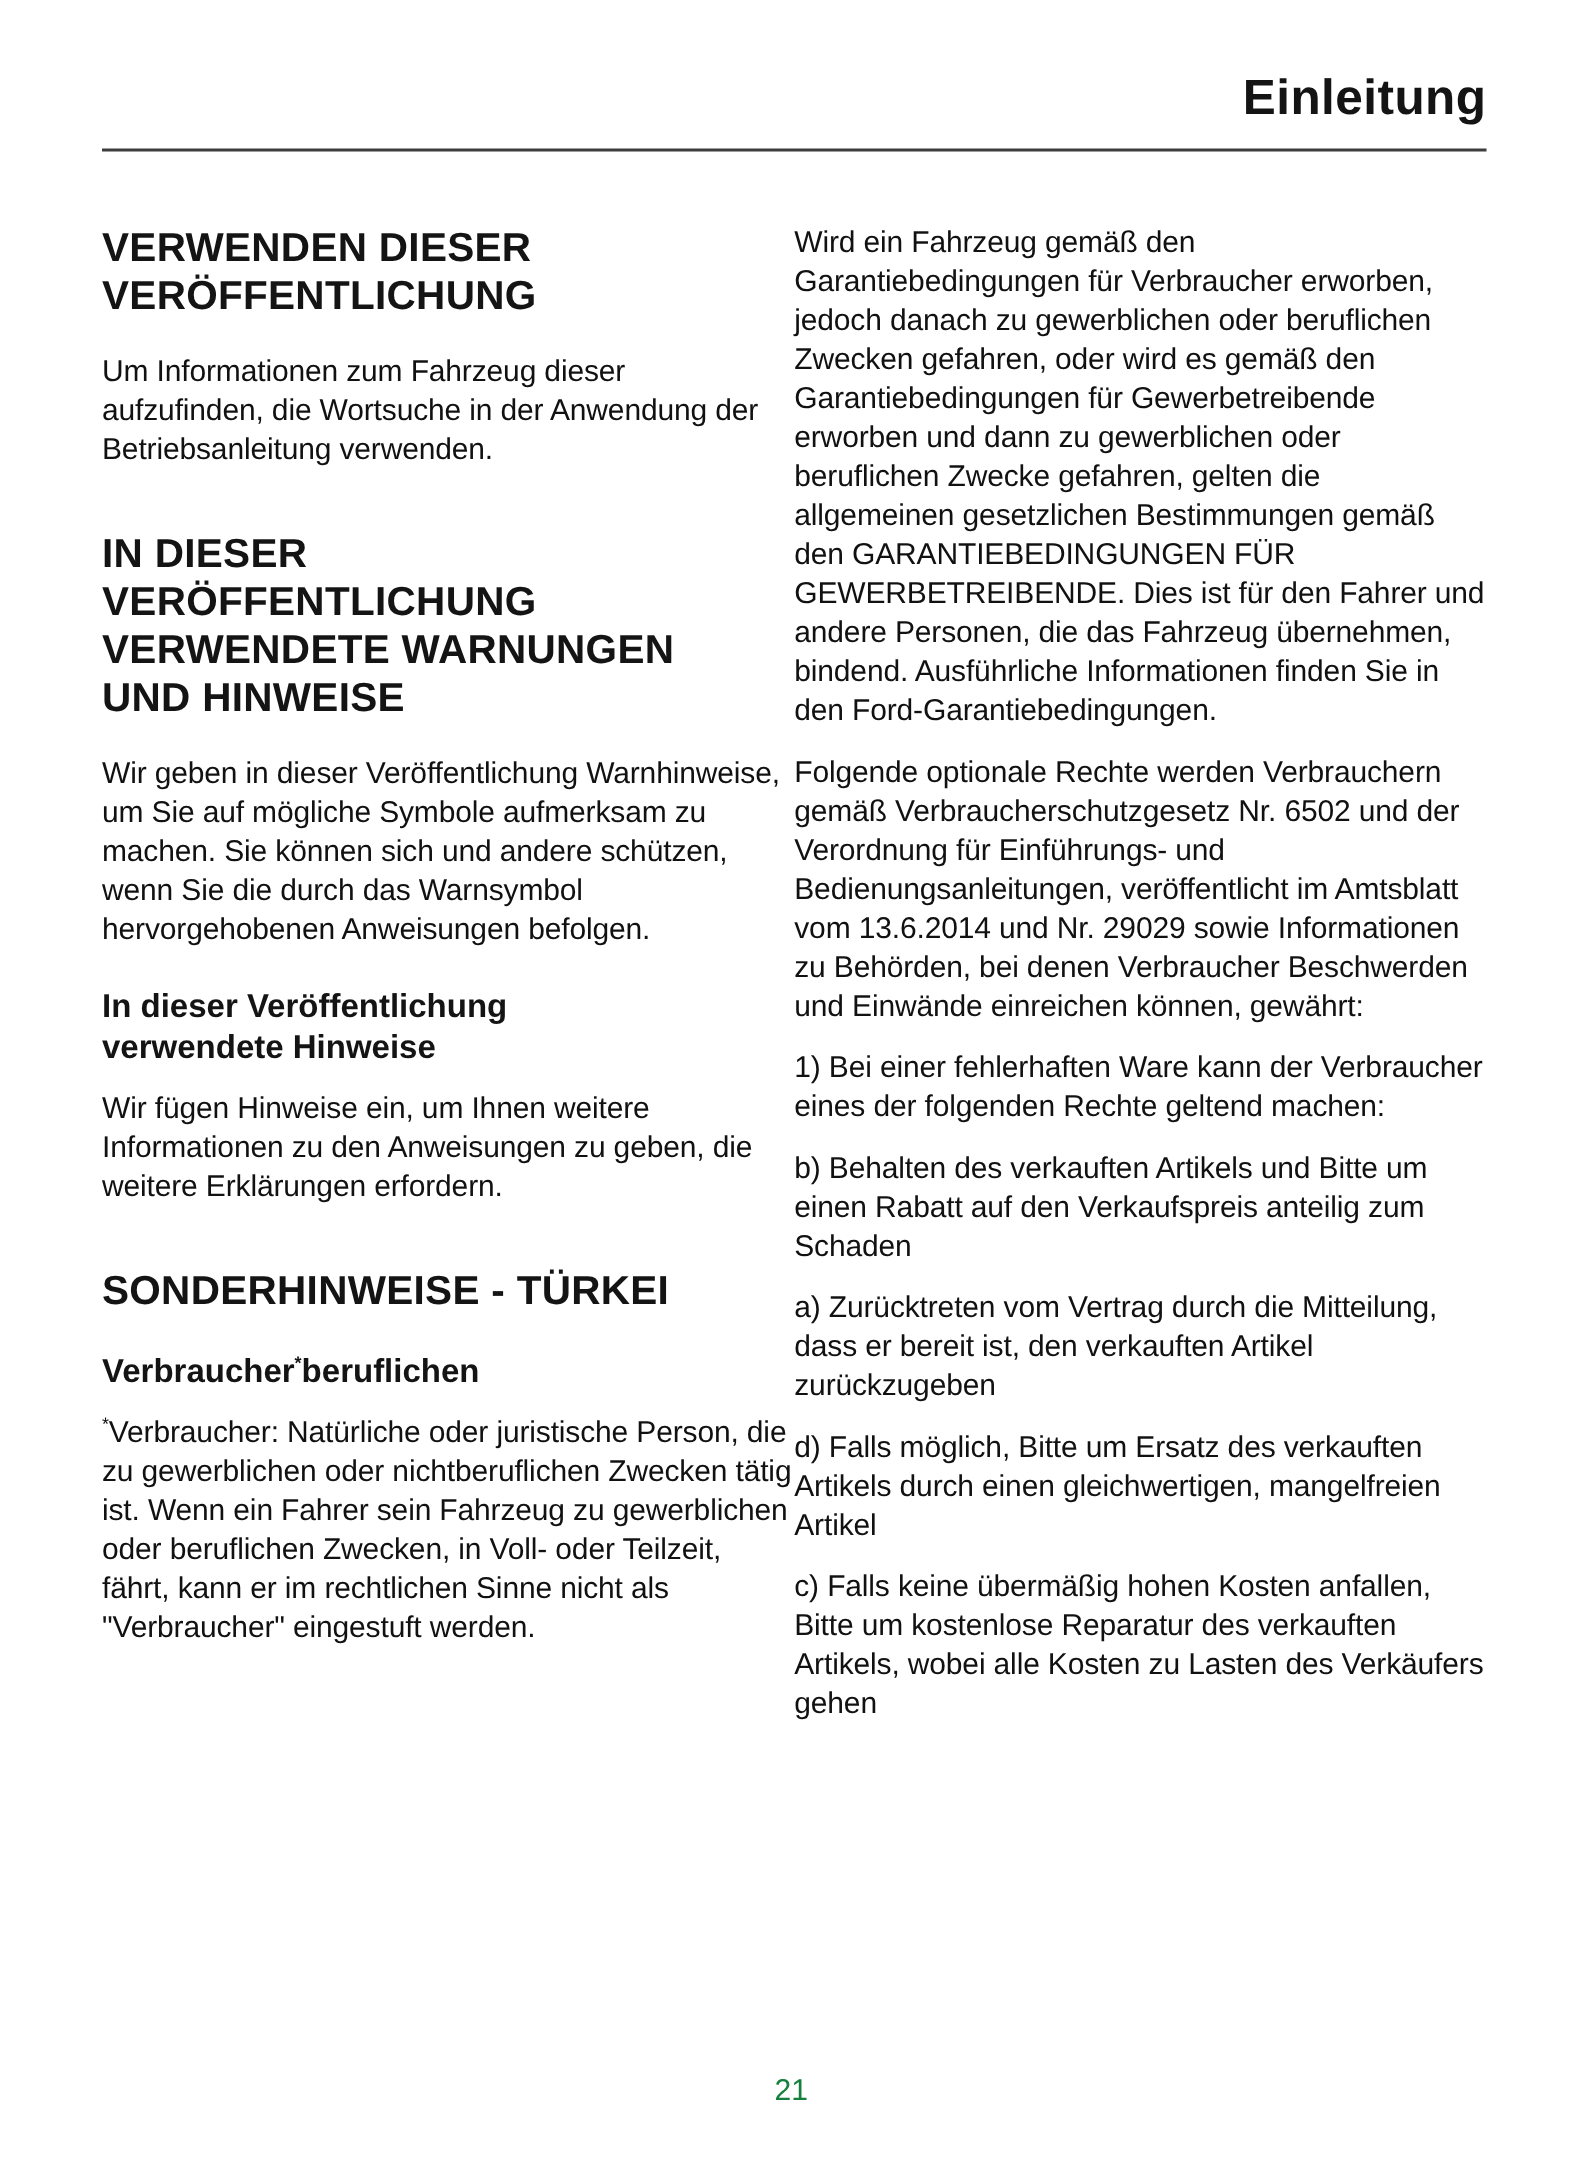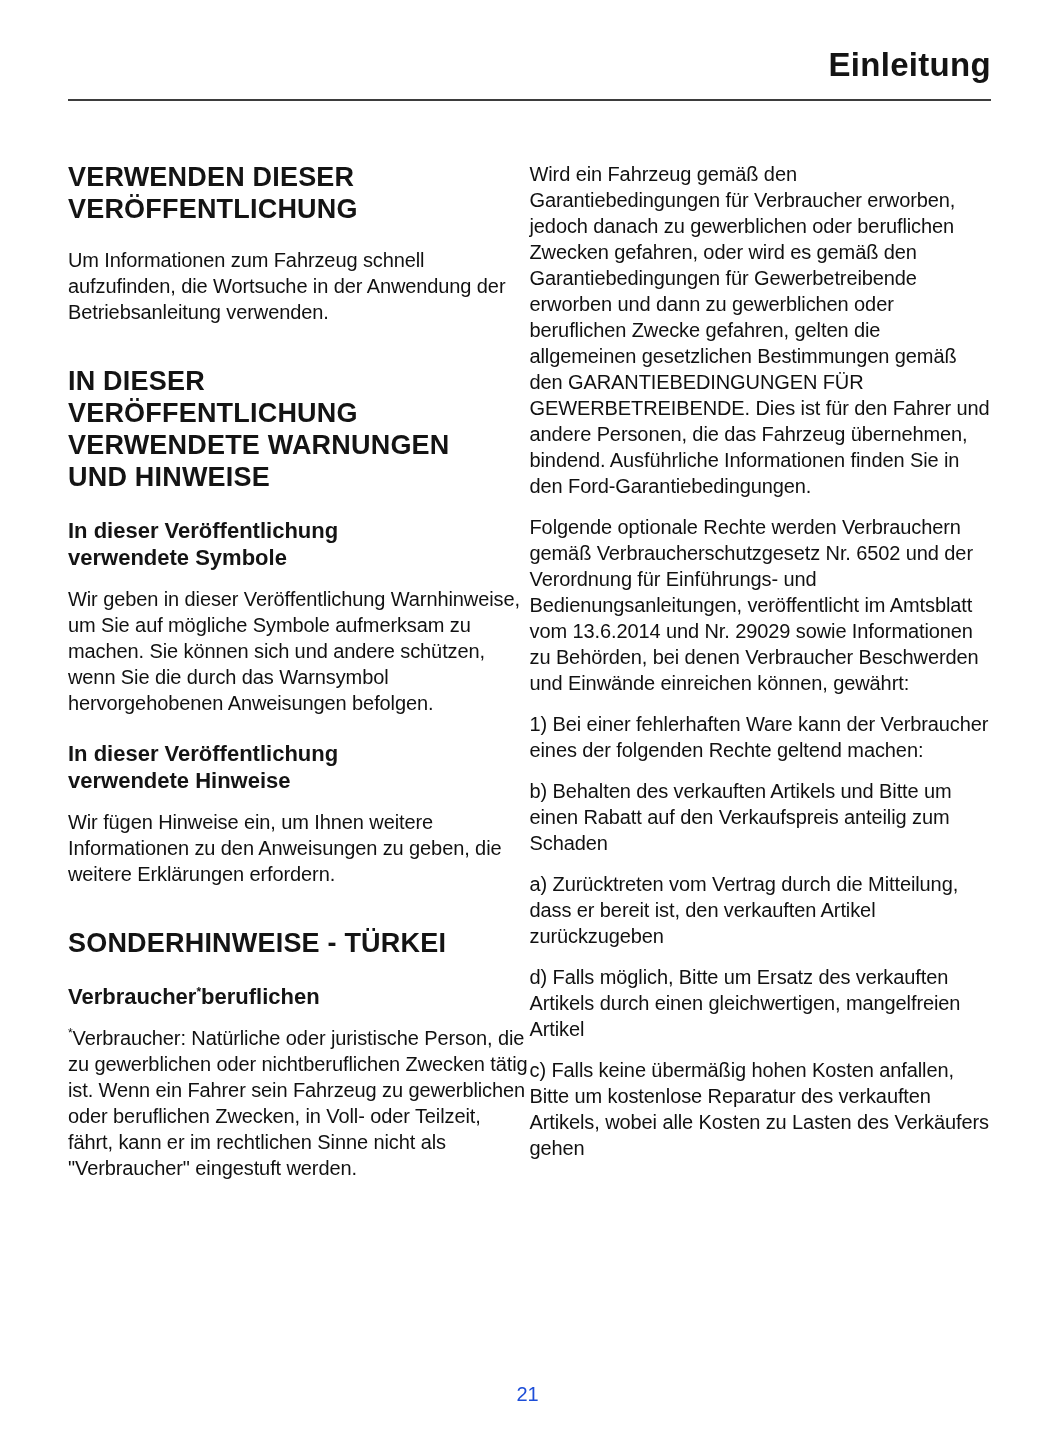--- a/index.html
+++ b/index.html
@@ -25,21 +25,21 @@
   }
   .rule {
     border: 0;
     border-top: 2px solid #3d3d3d;
     margin-top: 15px;
   }
 
   .columns {
     display: grid;
     grid-template-columns: 1fr 1fr;
-    margin-top: 60px;
+    margin-top: 48px;
   }
 
   h2.sec {
     font-size: 27px;
     line-height: 32px;
     font-weight: 700;
     letter-spacing: 0.2px;
     margin: 40px 0 22px;
     max-width: 385px;
     color: #141414;
@@ -68,42 +68,41 @@
     line-height: 0;
   }
 
   .page-number {
     position: absolute;
     left: 0;
     bottom: 42px;
     width: 100%;
     text-align: center;
     font-size: 20px;
-    color: #1d4ed8;
+    color: #15803d;
   }
 </style>
 </head>
 <body>
 
 <div class="page">
 
   <header>
     <h1 class="title">Einleitung</h1>
     <hr class="rule">
   </header>
 
   <main class="columns">
 
     <section class="col col-left">
       <h2 class="sec first">VERWENDEN DIESER VERÖFFENTLICHUNG</h2>
-      <p class="body">Um Informationen zum Fahrzeug schnell aufzufinden, die Wortsuche in der Anwendung der Betriebsanleitung verwenden.</p>
+      <p class="body">Um Informationen zum Fahrzeug dieser aufzufinden, die Wortsuche in der Anwendung der Betriebsanleitung verwenden.</p>
 
       <h2 class="sec">IN DIESER VERÖFFENTLICHUNG VERWENDETE WARNUNGEN UND HINWEISE</h2>
 
-      <h3 class="sub">In dieser Veröffentlichung verwendete Symbole</h3>
       <p class="body">Wir geben in dieser Veröffentlichung Warnhinweise, um Sie auf mögliche Symbole aufmerksam zu machen. Sie können sich und andere schützen, wenn Sie die durch das Warnsymbol hervorgehobenen Anweisungen befolgen.</p>
 
       <h3 class="sub">In dieser Veröffentlichung verwendete Hinweise</h3>
       <p class="body">Wir fügen Hinweise ein, um Ihnen weitere Informationen zu den Anweisungen zu geben, die weitere Erklärungen erfordern.</p>
 
       <h2 class="sec">SONDERHINWEISE - TÜRKEI</h2>
 
       <h3 class="sub"><span>Verbraucher</span><sup class="fn">*</sup><span>beruflichen</span></h3>
 
       <p class="body"><sup class="fn">*</sup><span>Verbraucher: Natürliche oder juristische Person, die zu gewerblichen oder nichtberuflichen Zwecken tätig ist. Wenn ein Fahrer sein Fahrzeug zu gewerblichen oder beruflichen Zwecken, in Voll- oder Teilzeit, fährt, kann er im rechtlichen Sinne nicht als "Verbraucher" eingestuft werden.</span></p>

